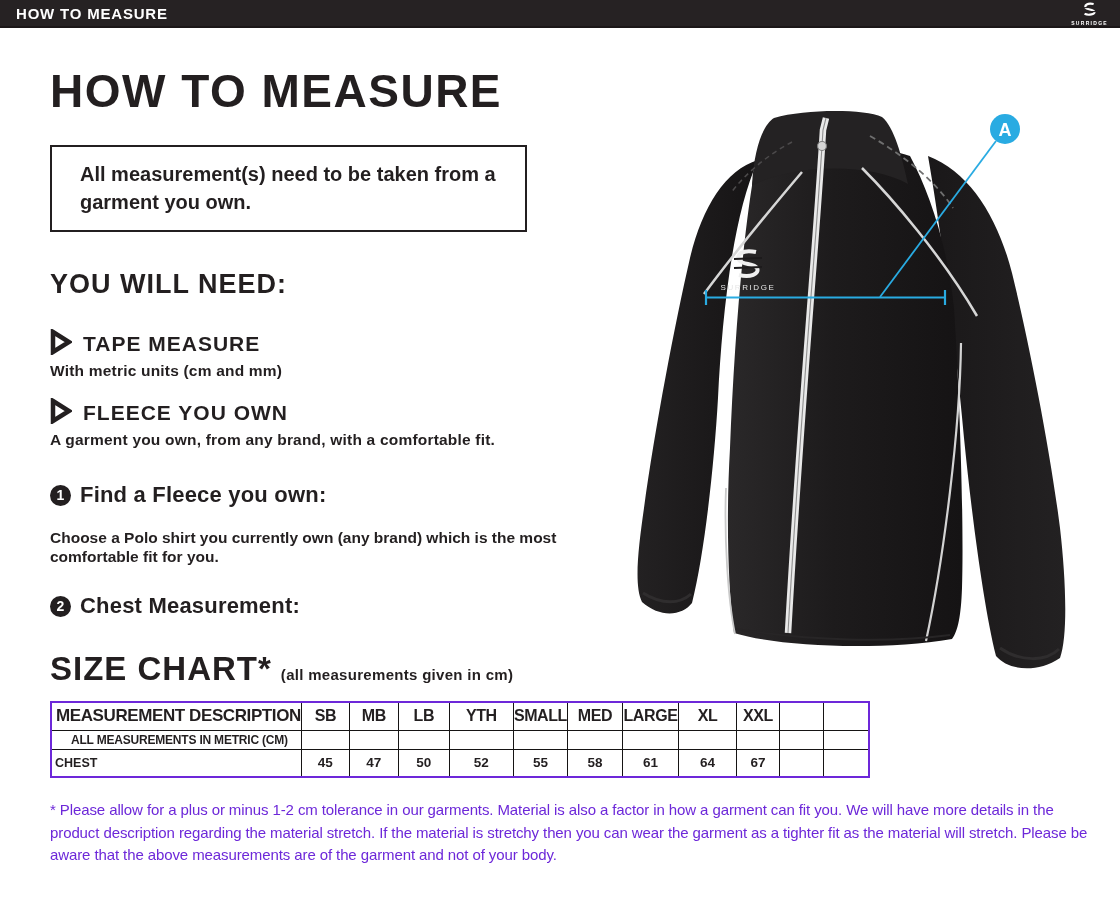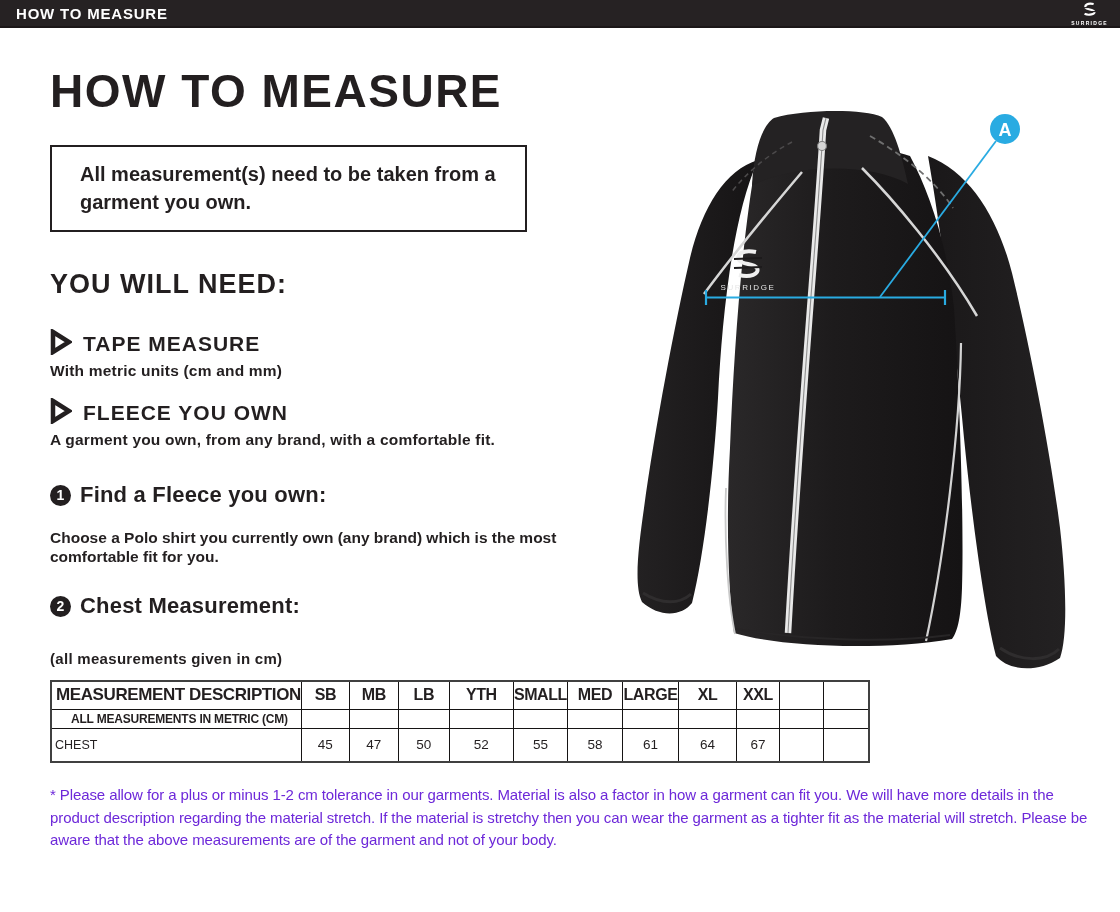--- a/index.html
+++ b/index.html
@@ -50,29 +50,29 @@
     display:flex; align-items:center; justify-content:center;
   }
   .step-title { font-size:22px; font-weight:bold; letter-spacing:0.2px; }
   .step-desc { margin-top:20px; font-size:15.5px; font-weight:bold; line-height:19px; width:548px; }
   .sizechart-head { margin-top:31px; display:flex; align-items:baseline; gap:9px; }
   .sizechart-title { font-size:33px; font-weight:bold; letter-spacing:1px; }
   .sizechart-sub { font-size:15px; font-weight:bold; letter-spacing:0.3px; }
   
   table.size-table {
     margin-top:13px; border-collapse:collapse; table-layout:fixed;
-    border:2px solid #404040;
+    border:2px solid #6d28d9;
   }
   table.size-table th, table.size-table td {
     border:1.5px solid #161414; overflow:hidden; white-space:nowrap;
   }
   tr.hdr th { height:28px; font-size:16px; font-weight:bold; letter-spacing:-0.4px; text-align:center; }
   tr.hdr th.first { text-align:left; padding-left:4px; font-size:17px; }
   tr.metric th { height:19px; font-size:12px; font-weight:bold; text-align:left; padding-left:19px; letter-spacing:-0.2px; }
-  tr.vals td, tr.vals th { height:34px; font-size:13.5px; font-weight:normal; text-align:center; }
+  tr.vals td, tr.vals th { height:28px; font-size:13.5px; font-weight:bold; text-align:center; }
   tr.vals th.first { text-align:left; padding-left:3px; font-size:12.5px; }
   
   .footnote {
     margin-top:21px; width:1046px; font-size:15px; line-height:22.5px;
     letter-spacing:-0.1px; color:#6d28d9;
   }
   
   .jacket-figure { position:absolute; left:630px; top:60px; width:450px; height:620px; }
 </style>
 </head>
@@ -136,20 +136,21 @@
     </div>
 
     <div class="step">
       <div class="step-head">
         <span class="step-num">2</span>
         <span class="step-title">Chest Measurement:</span>
       </div>
     </div>
 
     <div class="sizechart-head">
+      <span class="sizechart-title">SIZE CHART*</span>
       <span class="sizechart-sub">(all measurements given in cm)</span>
     </div>
 
     <table class="size-table">
       <colgroup>
         <col style="width:231px">
           <col style="width:48px">
           <col style="width:49px">
           <col style="width:51px">
         <col style="width:64px">

